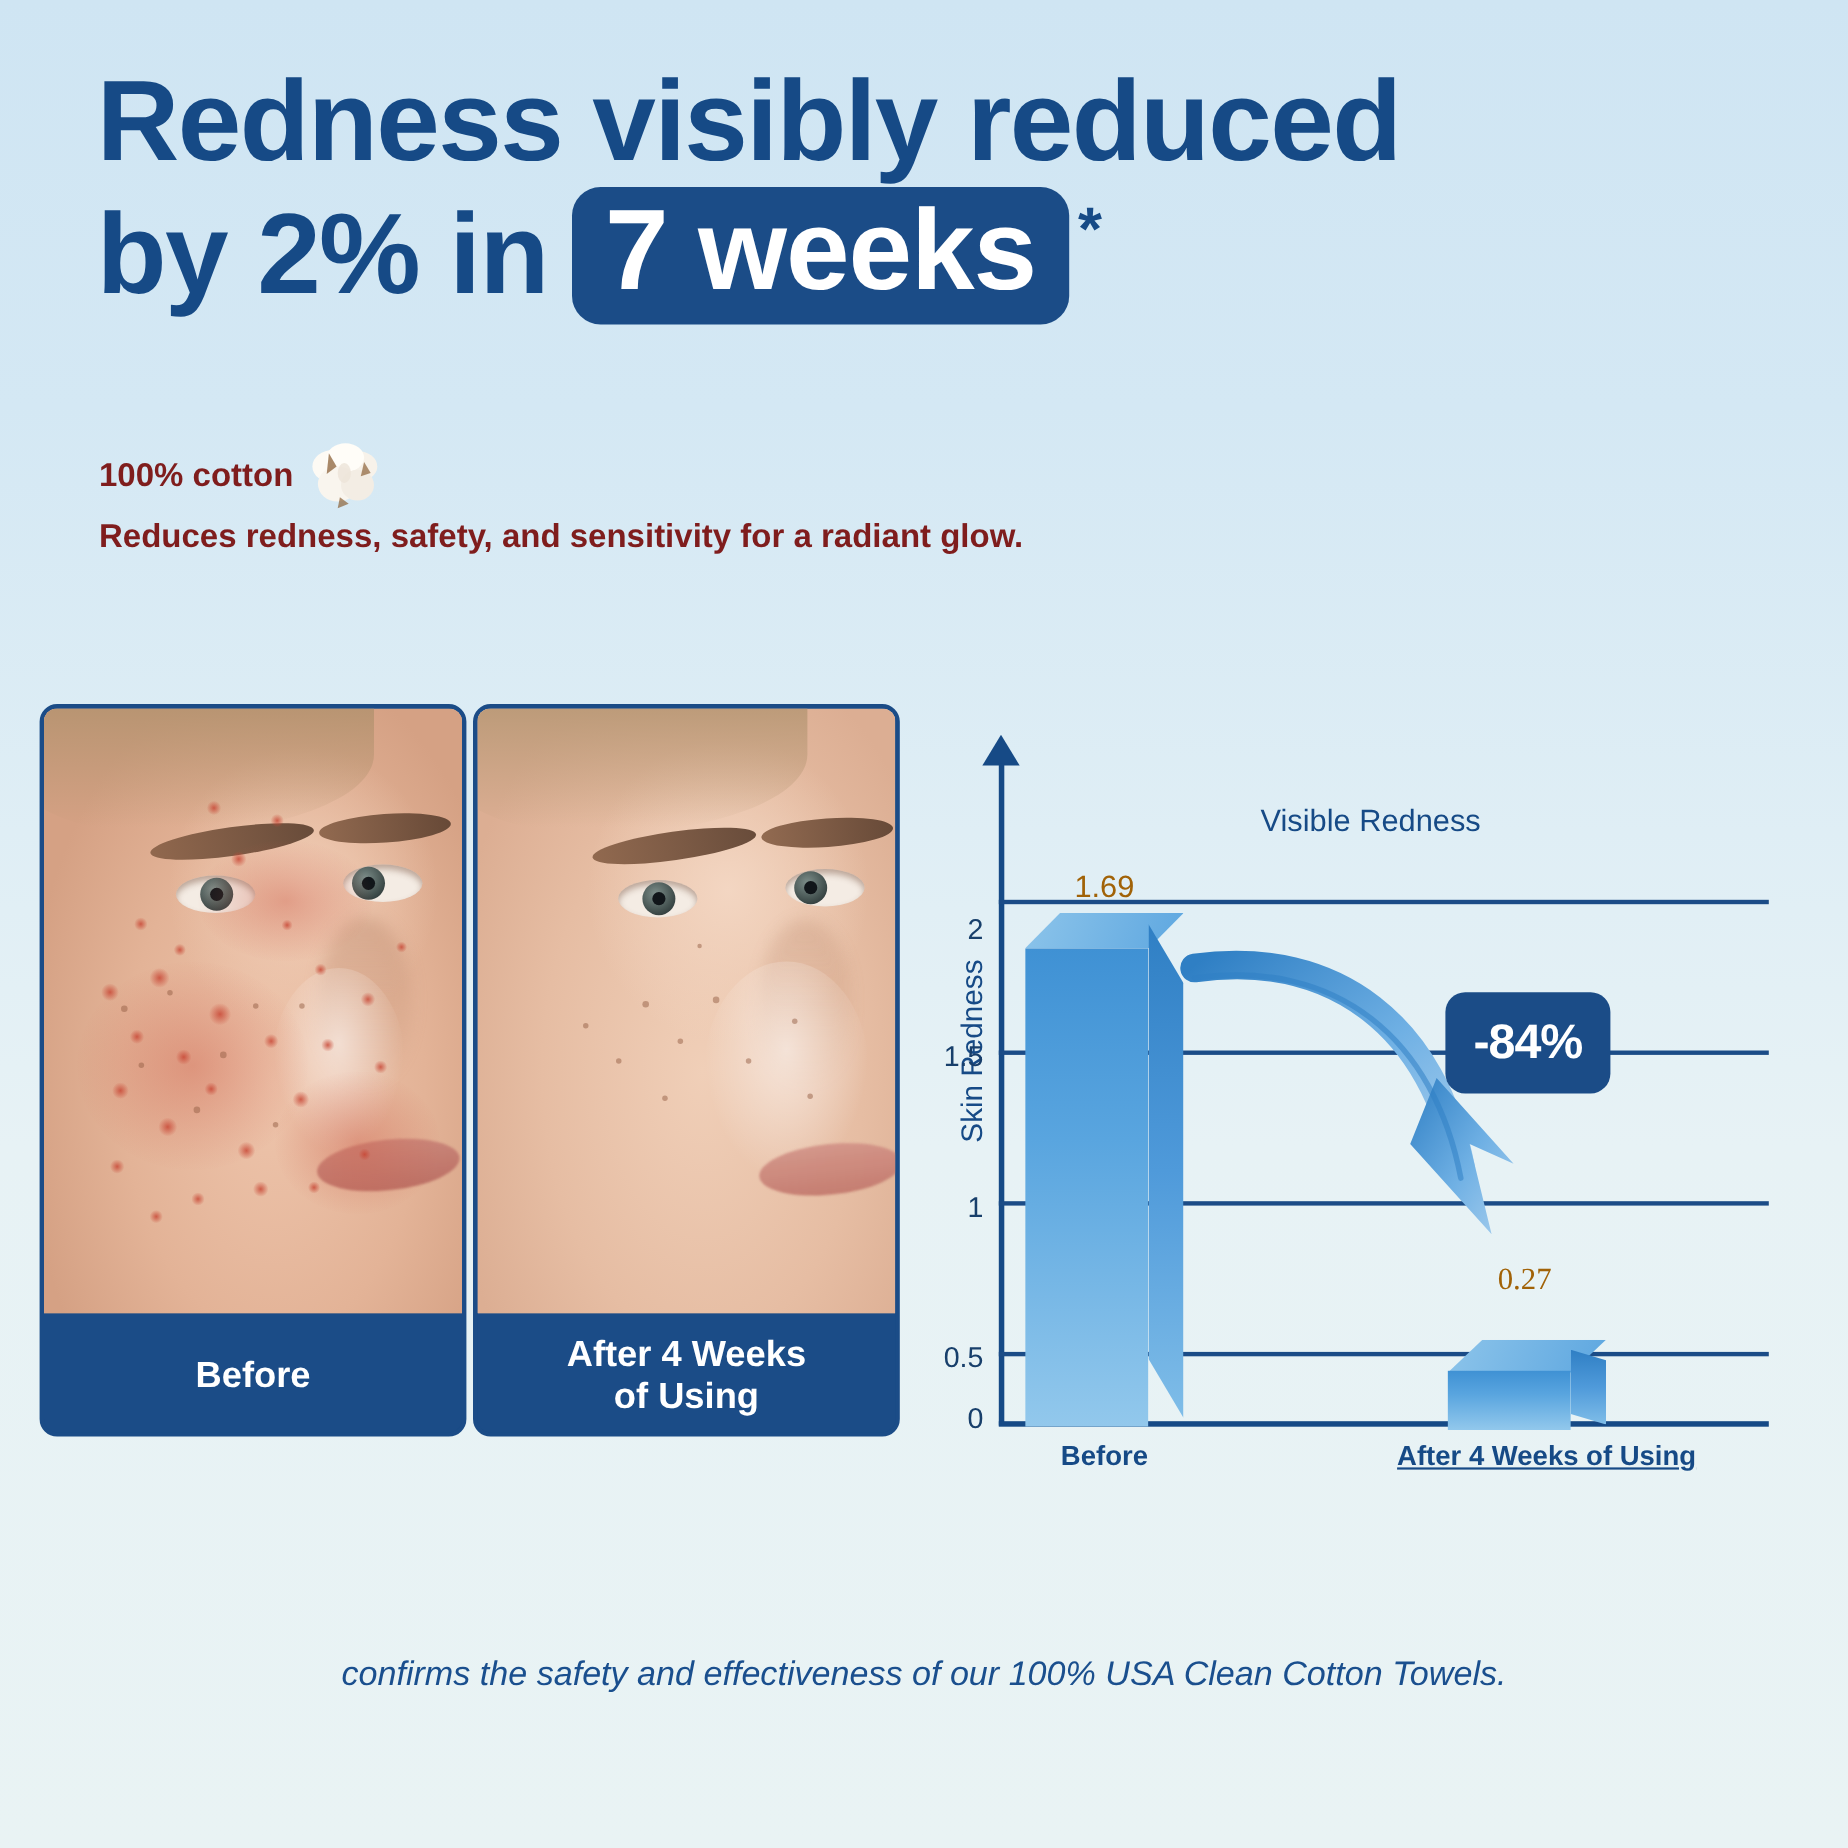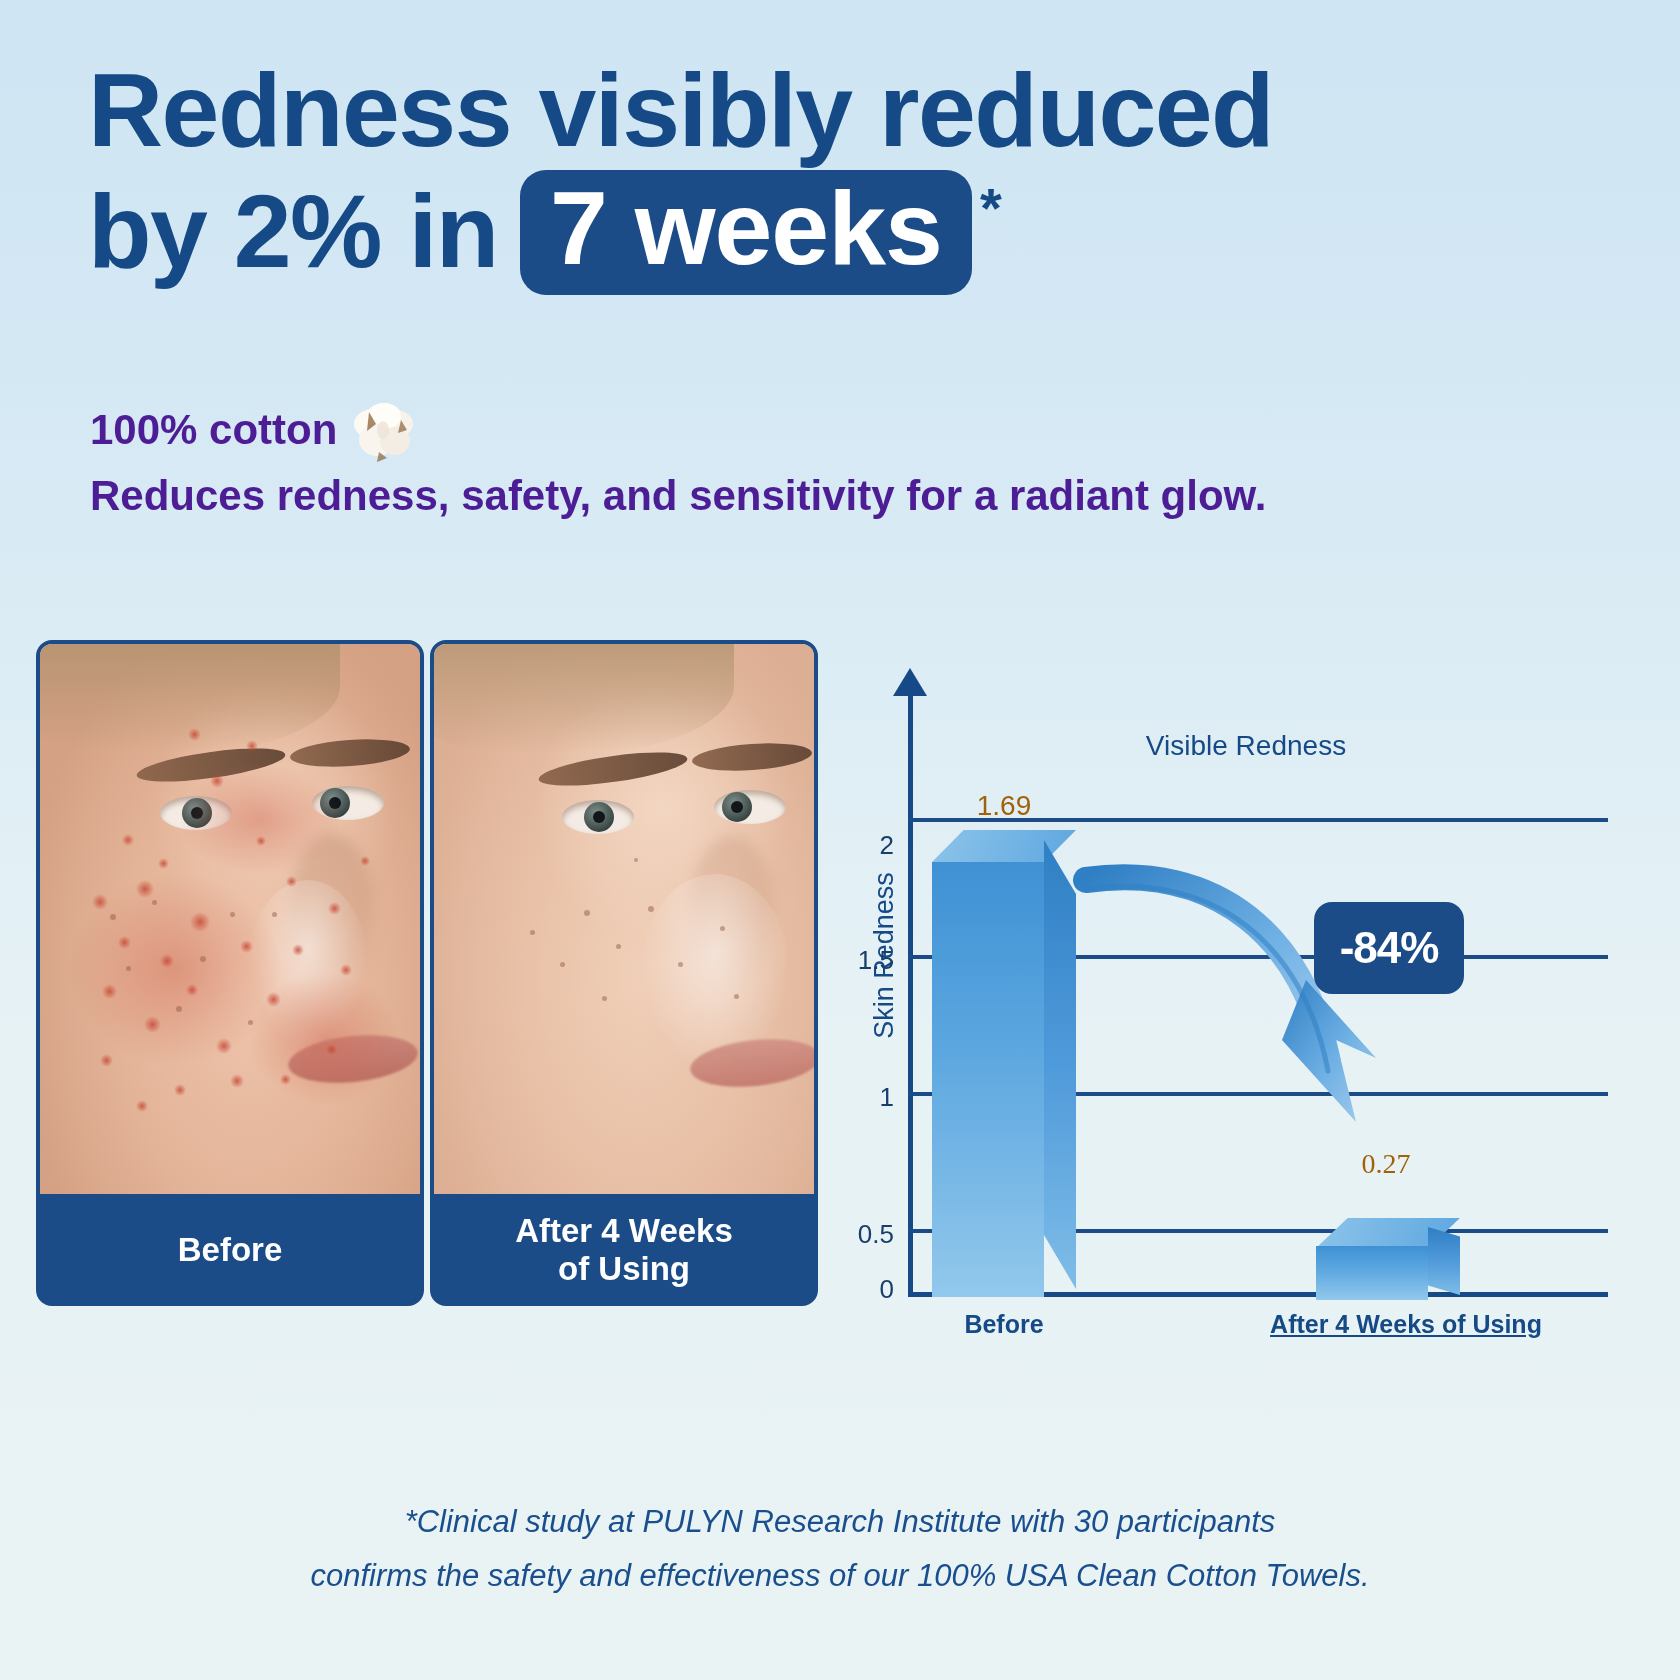--- a/index.html
+++ b/index.html
@@ -25,22 +25,22 @@
     font-size:104px; font-weight:800; line-height:1.05; letter-spacing:-1px;
   }
   #headline-asterisk {
     font-size:56px; font-weight:800; color:#164a86;
     align-self:flex-start; margin-left:8px; margin-top:6px;
   }
 
   
   #subheading { position:absolute; left:90px; top:400px; width:1480px; }
   .sub-line {
-    font-size:42px; font-weight:700; color:#4c1d95;
-    line-height:1.45; white-space:nowrap; display:flex; 
+    font-size:30px; font-weight:700; color:#7f1d1d;
+    line-height:1.45; white-space:nowrap; display:flex; align-items:center;
   }
   #cotton-icon { display:inline-block; width:82px; height:66px; margin:0 6px; position:relative; vertical-align:middle; }
 
   
   .photo-card {
     position:absolute; border-radius:16px; overflow:hidden;
     border:4px solid #1b4c87; background:#1b4c87;
   }
   #card-before { left:36px; top:640px; width:388px; height:666px; }
   #card-after  { left:430px; top:640px; width:388px; height:666px; }
@@ -347,15 +347,14 @@
     <path d="M250 190 C 380 172, 468 246, 492 372" stroke="#2f7fc4" stroke-width="5" fill="none" stroke-linecap="round" opacity="0.55" transform="translate(0,9)"></path>
   </svg>
 
   <div id="pct-badge">-84%</div>
 
   <div class="xlabel" style="left:88px;top:620px;width:160px;">Before</div>
   <div class="xlabel" style="left:420px;top:620px;width:300px;text-decoration:underline;">After 4 Weeks of Using</div>
 </div>
 
 <div id="footnote">
-  <div class="fn-line">*Clinical study at PULYN Research Institute with 30 participants</div>
   <div class="fn-line">confirms the safety and effectiveness of our 100% USA Clean Cotton Towels.</div>
 </div>
 
 </body></html>

